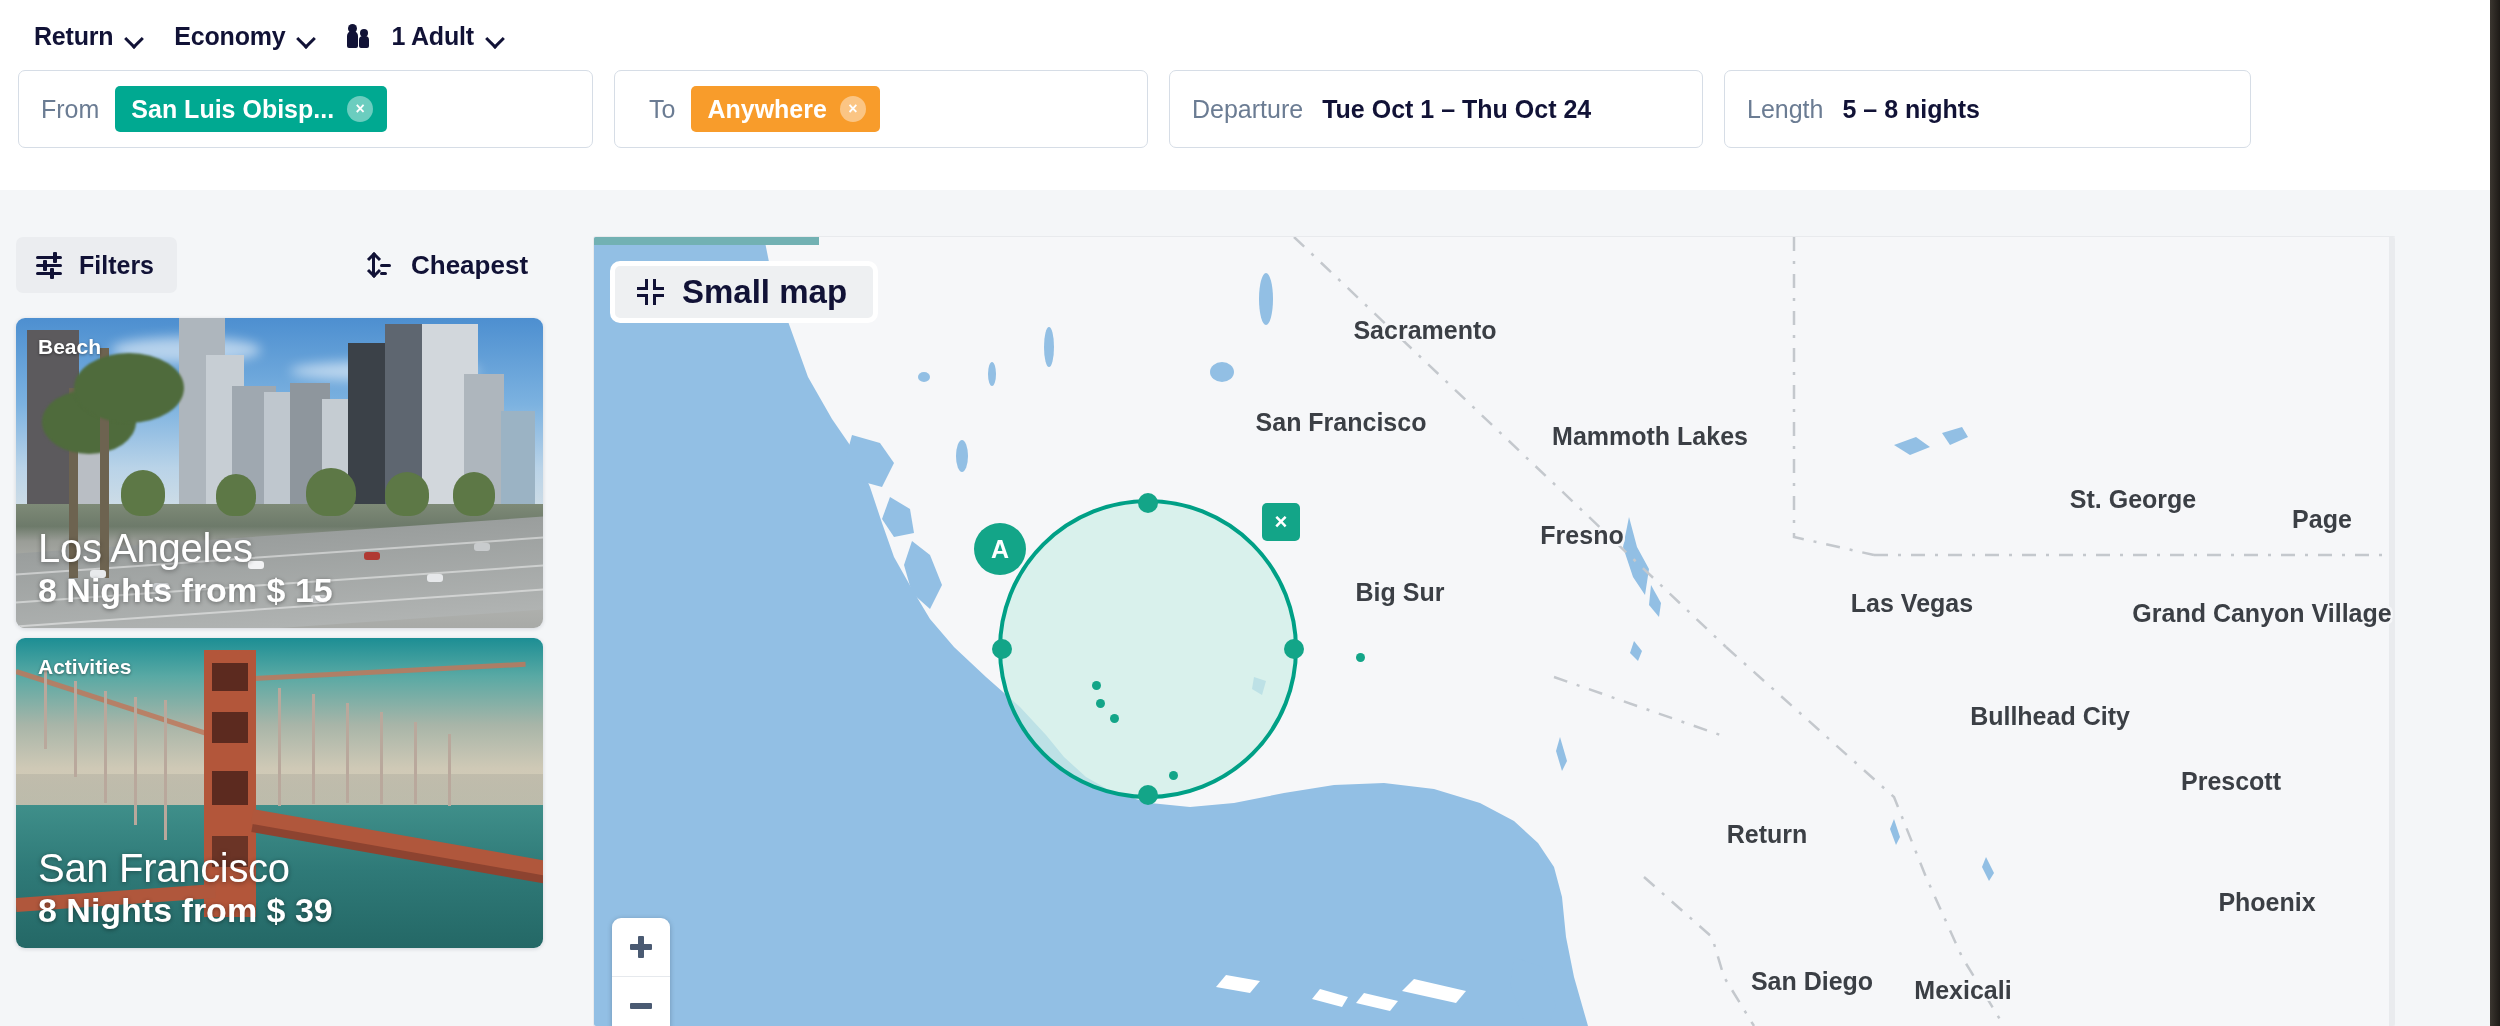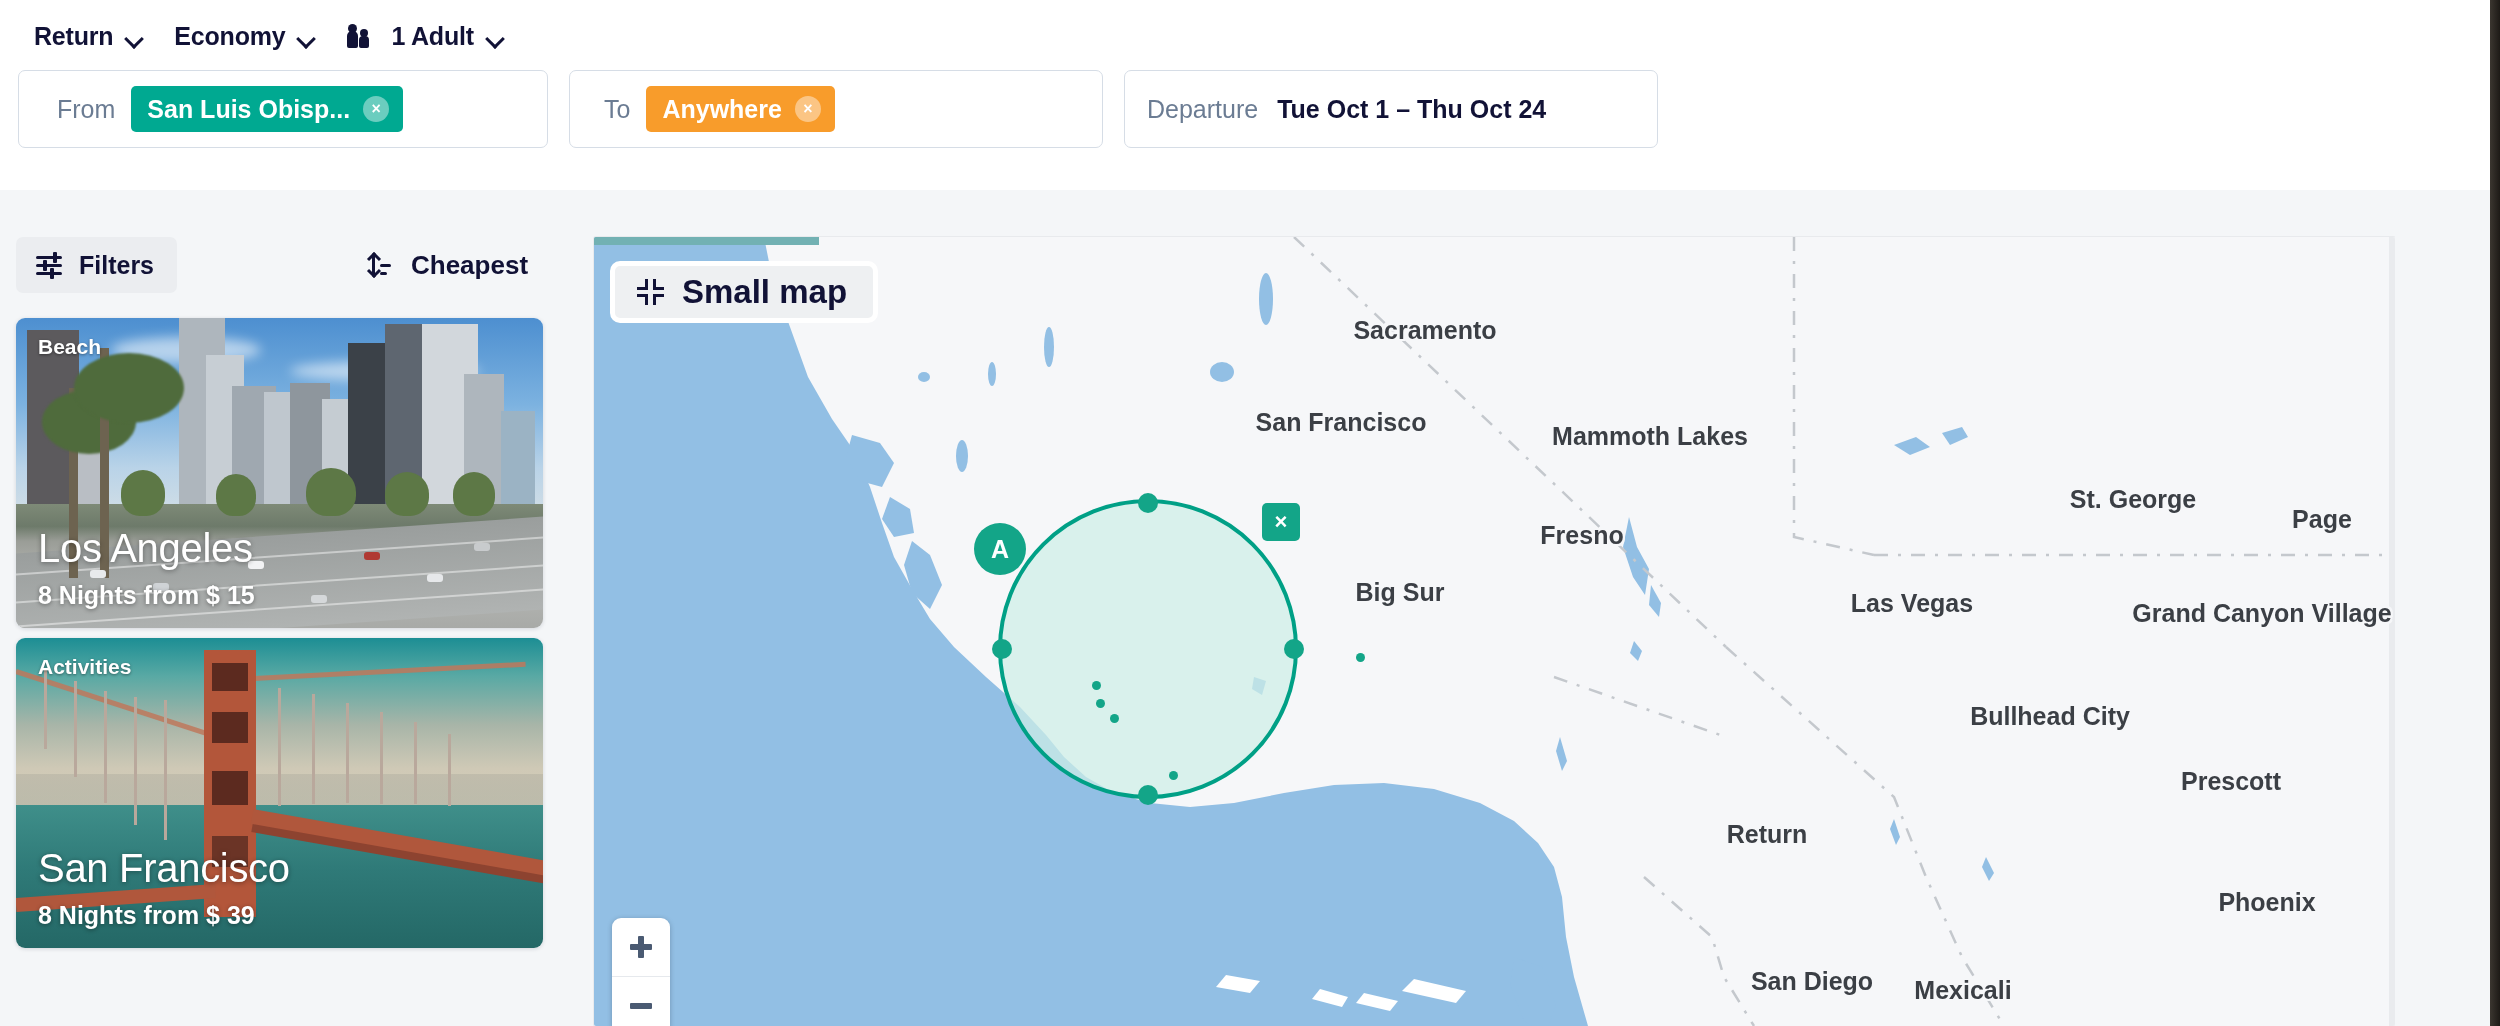--- a/index.html
+++ b/index.html
@@ -58,21 +58,21 @@
   .field {
     height: 78px;
     border: 1.5px solid #d6dde6;
     border-radius: 7px;
     background: #fff;
     display: flex; align-items: center;
     padding: 0 18px;
     margin-right: 21px;
     cursor: text;
   }
-  .field-from { width: 530px; padding-left: 38px; }
+  .field-from { width: 575px; padding-left: 22px; }
   .field-to   { width: 534px; padding-left: 34px; }
   .field-dep  { width: 534px; padding-left: 22px; }
   .field-len  { width: 527px; padding-left: 22px; }
   .field-label {
     font-size: 25px; color: #6b7c93; font-weight: 400; white-space: nowrap;
   }
   .chip {
     display: inline-flex; align-items: center; gap: 13px;
     height: 46px; padding: 0 14px 0 16px;
     border-radius: 5px;
@@ -171,21 +171,21 @@
     z-index: 4;
   }
   .card-title {
     position: absolute; left: 22px; bottom: 57px;
     font-size: 40px; font-weight: 400; color: #fff; letter-spacing: -0.3px;
     text-shadow: 0 1px 5px rgba(0,0,0,0.40);
     z-index: 4;
   }
   .card-sub {
     position: absolute; left: 22px; bottom: 18px;
-    font-size: 25px; font-weight: 700; color: #fff;
+    font-size: 34px; font-weight: 700; color: #fff;
     text-shadow: 0 1px 4px rgba(0,0,0,0.42);
     z-index: 4;
   }
 
   
   .la-sky { position:absolute; left:0; top:0; right:0; height:62%;
      background: linear-gradient(#4d8fd0 0%, #7cb2e0 45%, #b9d3e8 78%, #cfdde6 100%); }
   .la-cloud { position:absolute; background: rgba(255,255,255,0.55); border-radius:50%; filter: blur(6px);}
   .la-bldg { position:absolute; bottom:38%; background:#c8cfd6; }
   .la-ground { position:absolute; left:0; right:0; bottom:0; height:40%;
@@ -346,20 +346,24 @@
           <span>Anywhere</span>
           <span class="chip-x">×</span>
         </span>
       </div>
 
       <div class="field field-dep">
         <span class="field-label">Departure</span>
         <span class="field-value">Tue Oct 1 – Thu Oct 24</span>
       </div>
 
+      <div class="field field-len">
+        <span class="field-label">Length</span>
+        <span class="field-value">5 – 8 nights</span>
+      </div>
 
 
     </div>
   </div>
 
   <div class="body-area">
 
     <div class="leftcol">
 
       <div class="toolrow">

